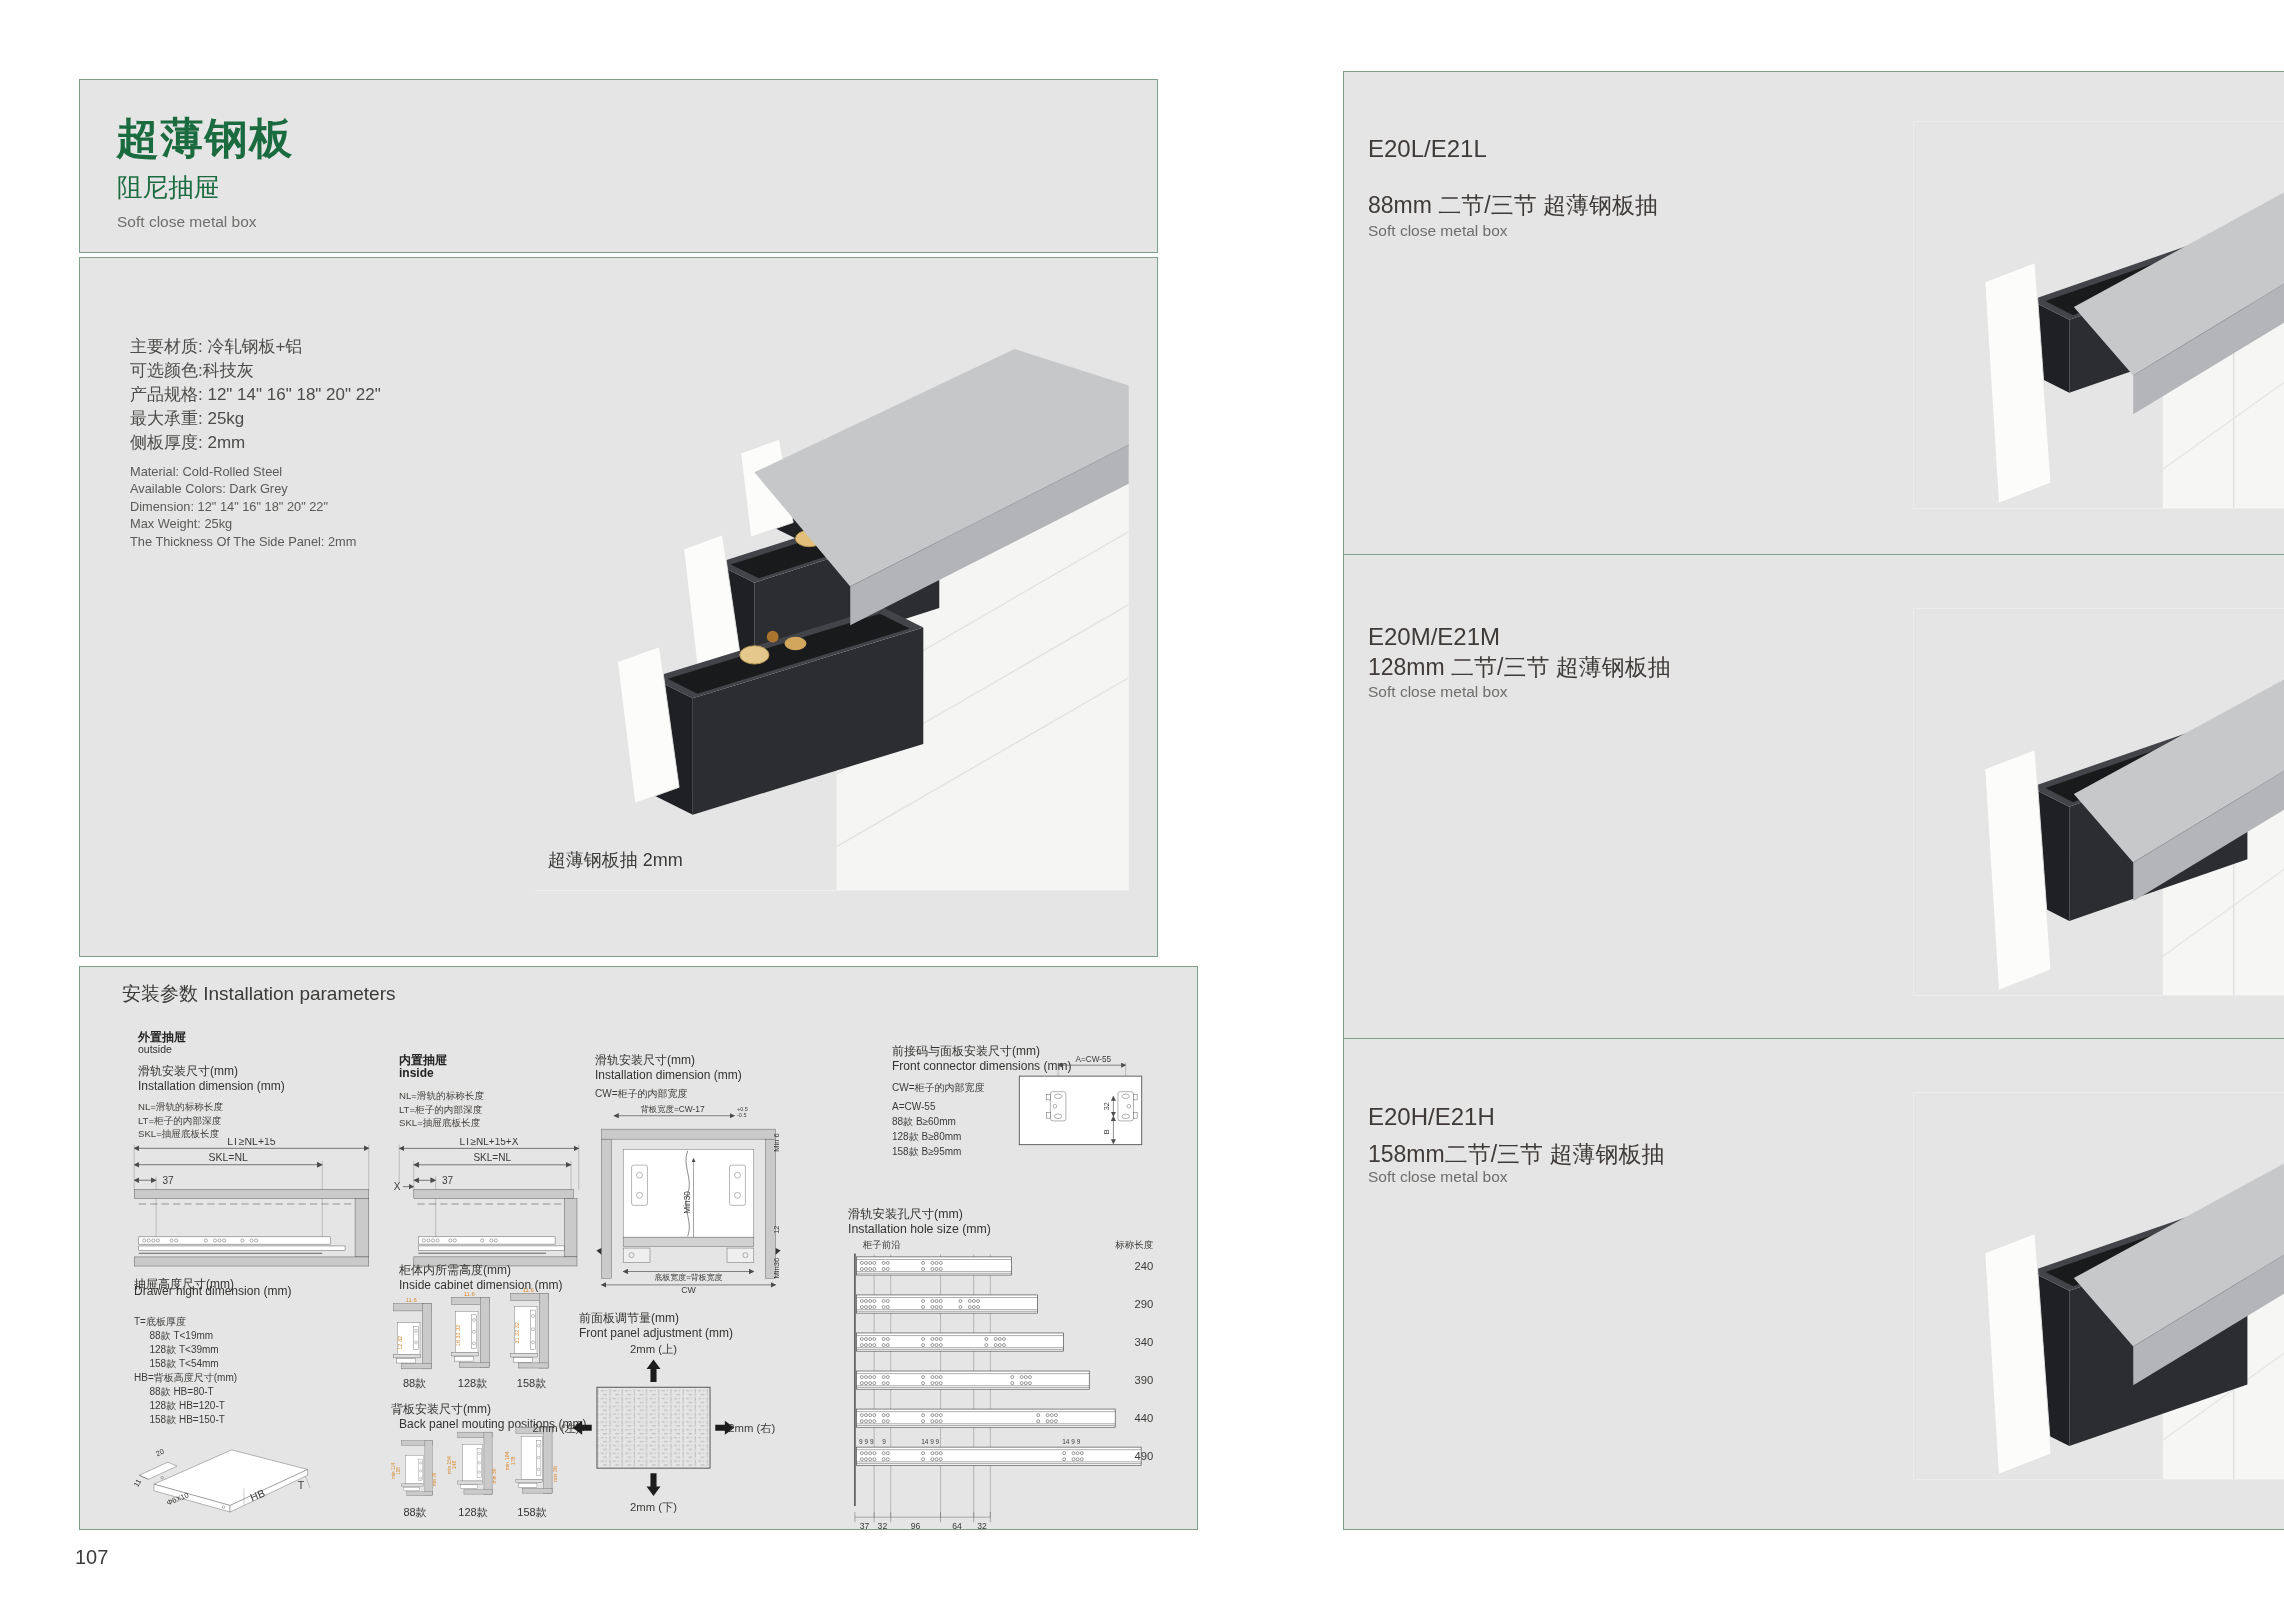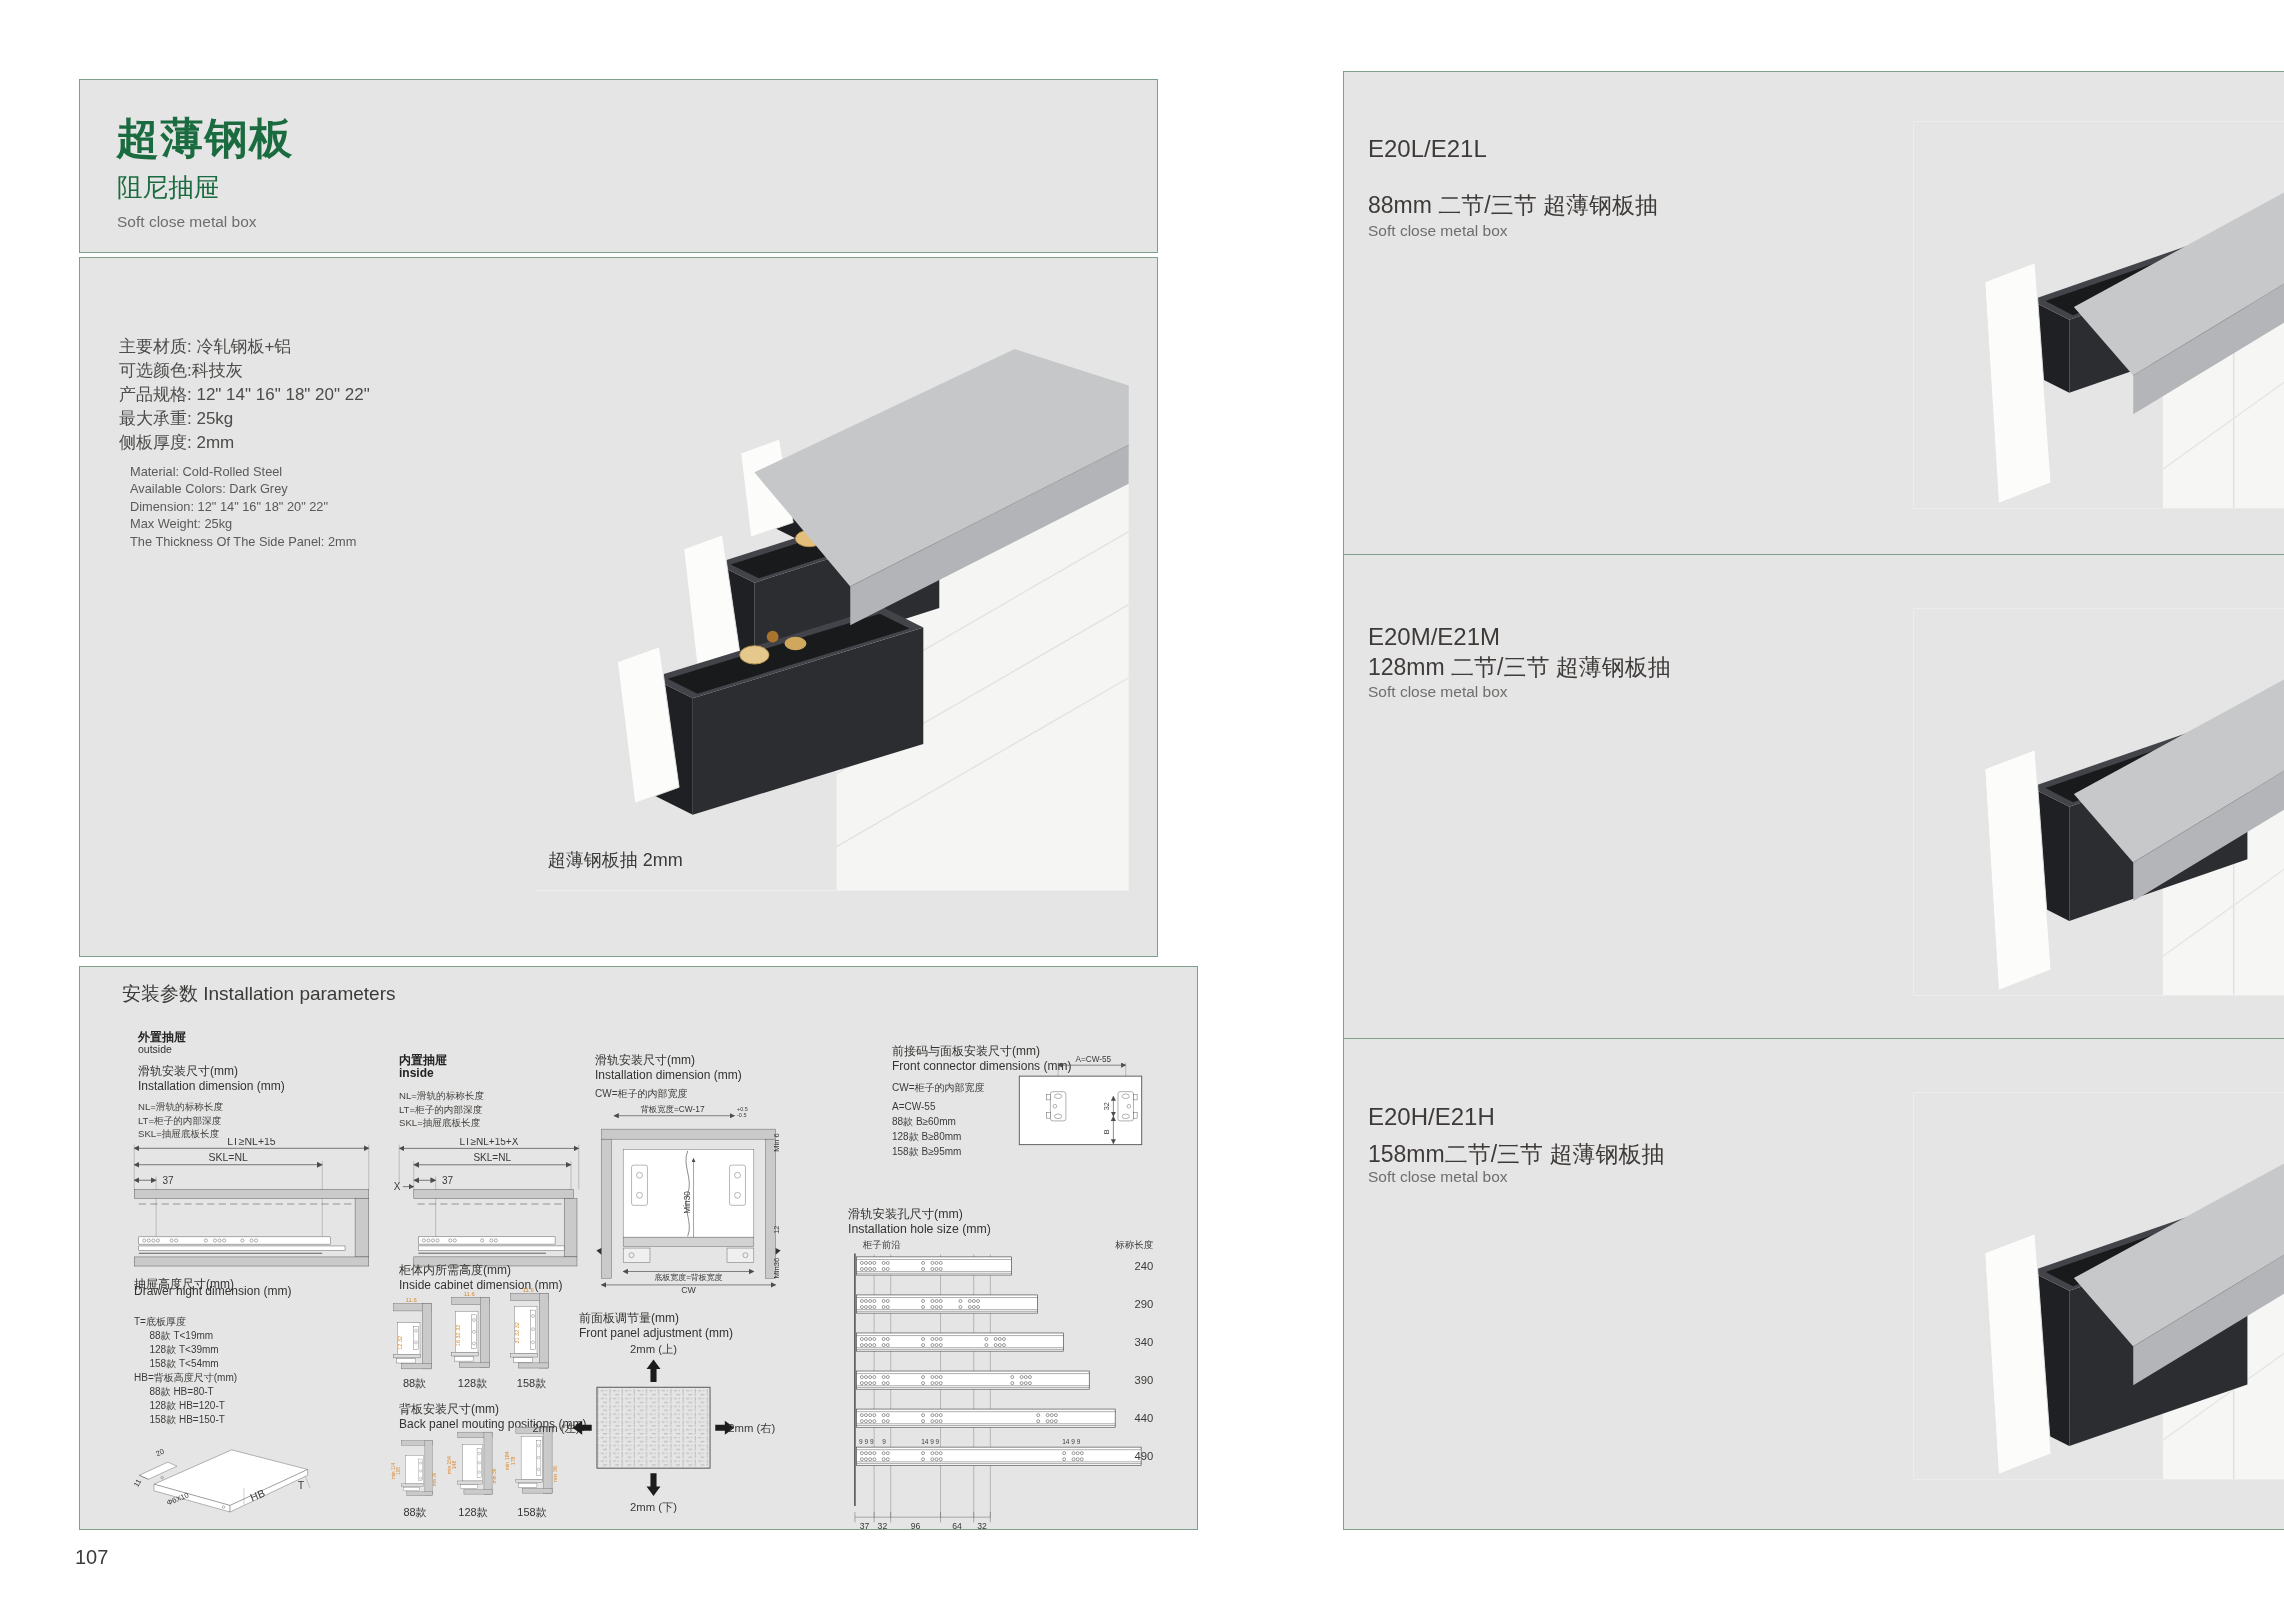--- a/index.html
+++ b/index.html
@@ -33,21 +33,21 @@
 
 <div class="sheet">
 
   <section class="box" style="left:79px;top:79px;width:1077px;height:172px;">
     <div class="abs grn" style="left:36px;top:30px;font-size:43px;font-weight:bold;letter-spacing:1.4px;">超薄钢板</div>
     <div class="abs grn" style="left:37px;top:90px;font-size:25.6px;">阻尼抽屉</div>
     <div class="abs grey" style="left:37px;top:133px;font-size:15.5px;">Soft close metal box</div>
   </section>
 
   <section class="box" style="left:79px;top:257px;width:1077px;height:698px;">
-    <div class="abs cnspecs" style="left:39px;top:77px;">
+    <div class="abs cnspecs" style="left:50px;top:77px;">
       <div>主要材质: 冷轧钢板+铝</div>
       <div>可选颜色:科技灰</div>
       <div>产品规格: 12" 14" 16" 18" 20" 22"</div>
       <div>最大承重: 25kg</div>
       <div>侧板厚度: 2mm</div>
     </div>
     <div class="abs enspecs" style="left:50px;top:205px;">
       <div>Material: Cold-Rolled Steel</div>
       <div>Available Colors: Dark Grey</div>
       <div>Dimension: 12" 14" 16" 18" 20" 22"</div>
@@ -330,21 +330,21 @@
         <circle cx="79" cy="110" r="4" fill="none" stroke="#555"></circle>
         <circle cx="79" cy="146" r="4" fill="none" stroke="#555"></circle>
       <rect x="18" y="176" width="74" height="10" fill="#ddd" stroke="#555"></rect>
       <rect x="26" y="188" width="52" height="12" fill="#fff" stroke="#555"></rect>
       <text class="orange" x="40" y="120" font-size="15" text-anchor="middle" transform="rotate(-90 40 120)">31 32 32</text>
     </svg>
     <div class="abs varlabel" style="left:307px;top:409px;width:55px;">88款</div>
     <div class="abs varlabel" style="left:365px;top:409px;width:55px;">128款</div>
     <div class="abs varlabel" style="left:424px;top:409px;width:55px;">158款</div>
 
-    <div class="abs blocktitle" style="left:319px;top:435px;">背板安装尺寸(mm)</div>
+    <div class="abs blocktitle" style="left:311px;top:435px;">背板安装尺寸(mm)</div>
     <div class="abs blocktitle" style="left:319px;top:450px;">Back panel mouting positions (mm)</div>
 
     <svg class="abs" style="left:307px;top:470px;" viewBox="0 0 170 230" width="56" height="65">
       <rect x="36" y="12" width="110" height="18" fill="#cacaca" stroke="#555"></rect>
       <rect x="120" y="12" width="26" height="196" fill="#cacaca" stroke="#555"></rect>
       <rect x="56" y="194" width="90" height="14" fill="#cacaca" stroke="#555"></rect>
       <rect x="52" y="66" width="64" height="100" fill="#fff" stroke="#555"></rect>
       <rect x="98" y="78" width="14" height="76" fill="#fff" stroke="#555"></rect>
       <circle cx="105" cy="92" r="4" fill="none" stroke="#555"></circle>
         <circle cx="105" cy="120" r="4" fill="none" stroke="#555"></circle>

